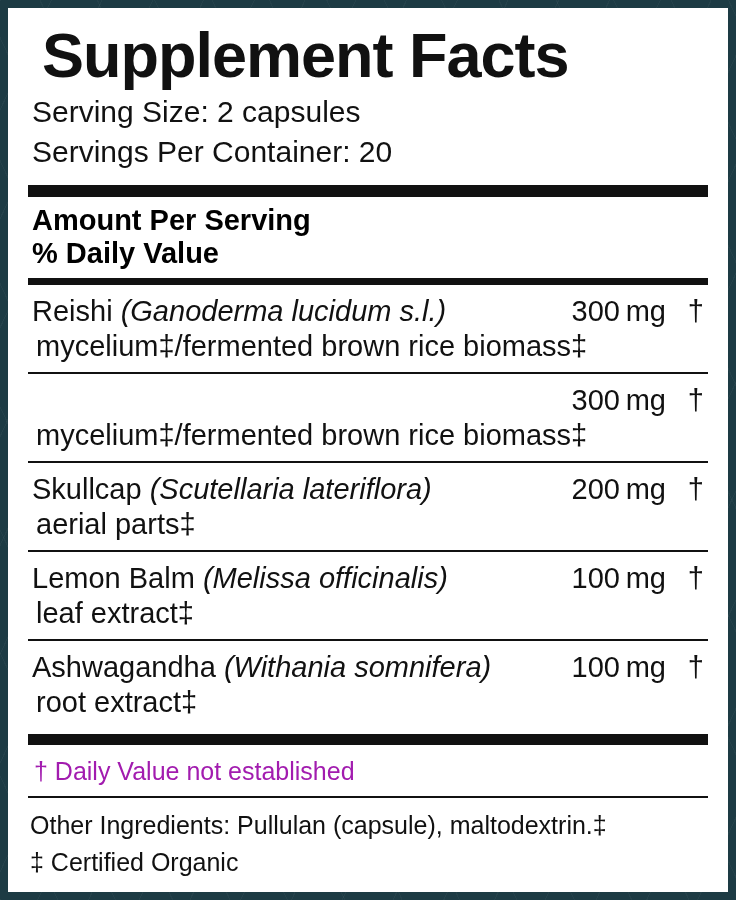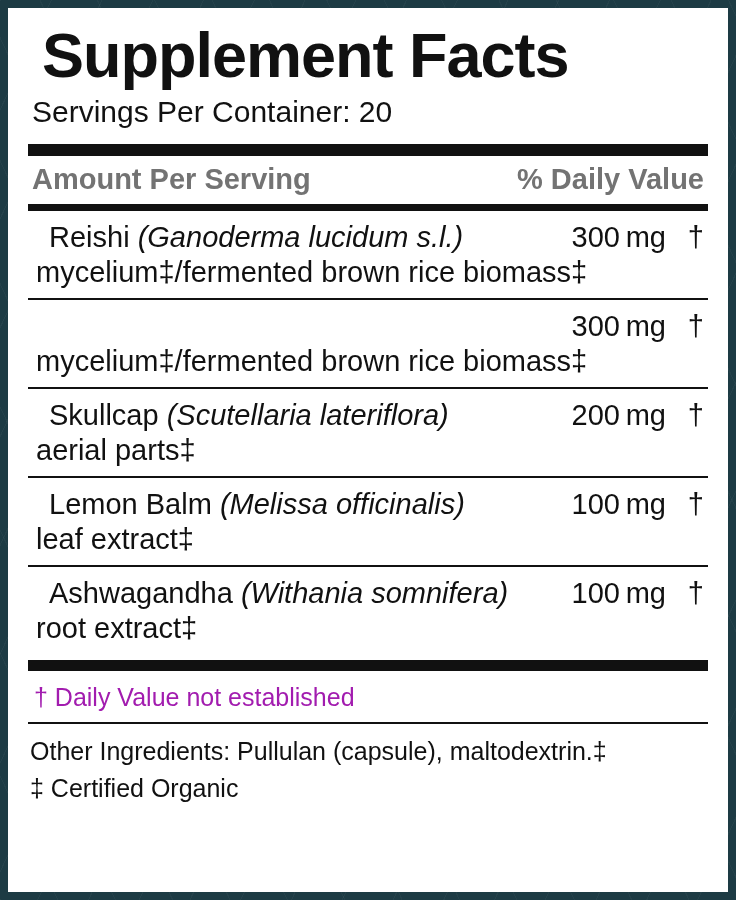--- a/index.html
+++ b/index.html
@@ -73,37 +73,37 @@
     background: #111;
     margin: 6px 4px 0 4px;
   }
 
   .header-row {
     display: flex;
     justify-content: space-between;
     align-items: baseline;
     font-size: 29px;
     font-weight: bold;
-    color: #737373;
+    color: #000000;
     padding: 7px 8px 8px 8px;
+    flex-direction: column;
   }
 
   .ingredient {
     padding: 10px 8px 9px 8px;
   }
   .ing-line1 {
     display: flex;
     align-items: baseline;
     font-size: 29px;
     color: #111;
     white-space: nowrap;
   }
   .ing-name {
     flex: 0 0 auto;
-    margin-left: 17px;
   }
   .ing-spacer {
     flex: 1 1 auto;
   }
   .ing-amount {
     flex: 0 0 auto;
     text-align: center;
     margin-left: 20px;
   }
   .ing-dv {
@@ -137,20 +137,21 @@
 </style>
 </head>
 <body>
 
 <div class="bg-pattern"></div>
 
 <div class="panel">
 
   <div class="title">Supplement Facts</div>
 
+  <div class="serving-line">Serving Size: 2 capsules</div>
   <div class="serving-line">Servings Per Container: 20</div>
 
   <div class="rule-thick"></div>
 
   <div class="header-row">
     <span>Amount Per Serving</span>
     <span>% Daily Value</span>
   </div>
 
   <div class="rule-med"></div>

